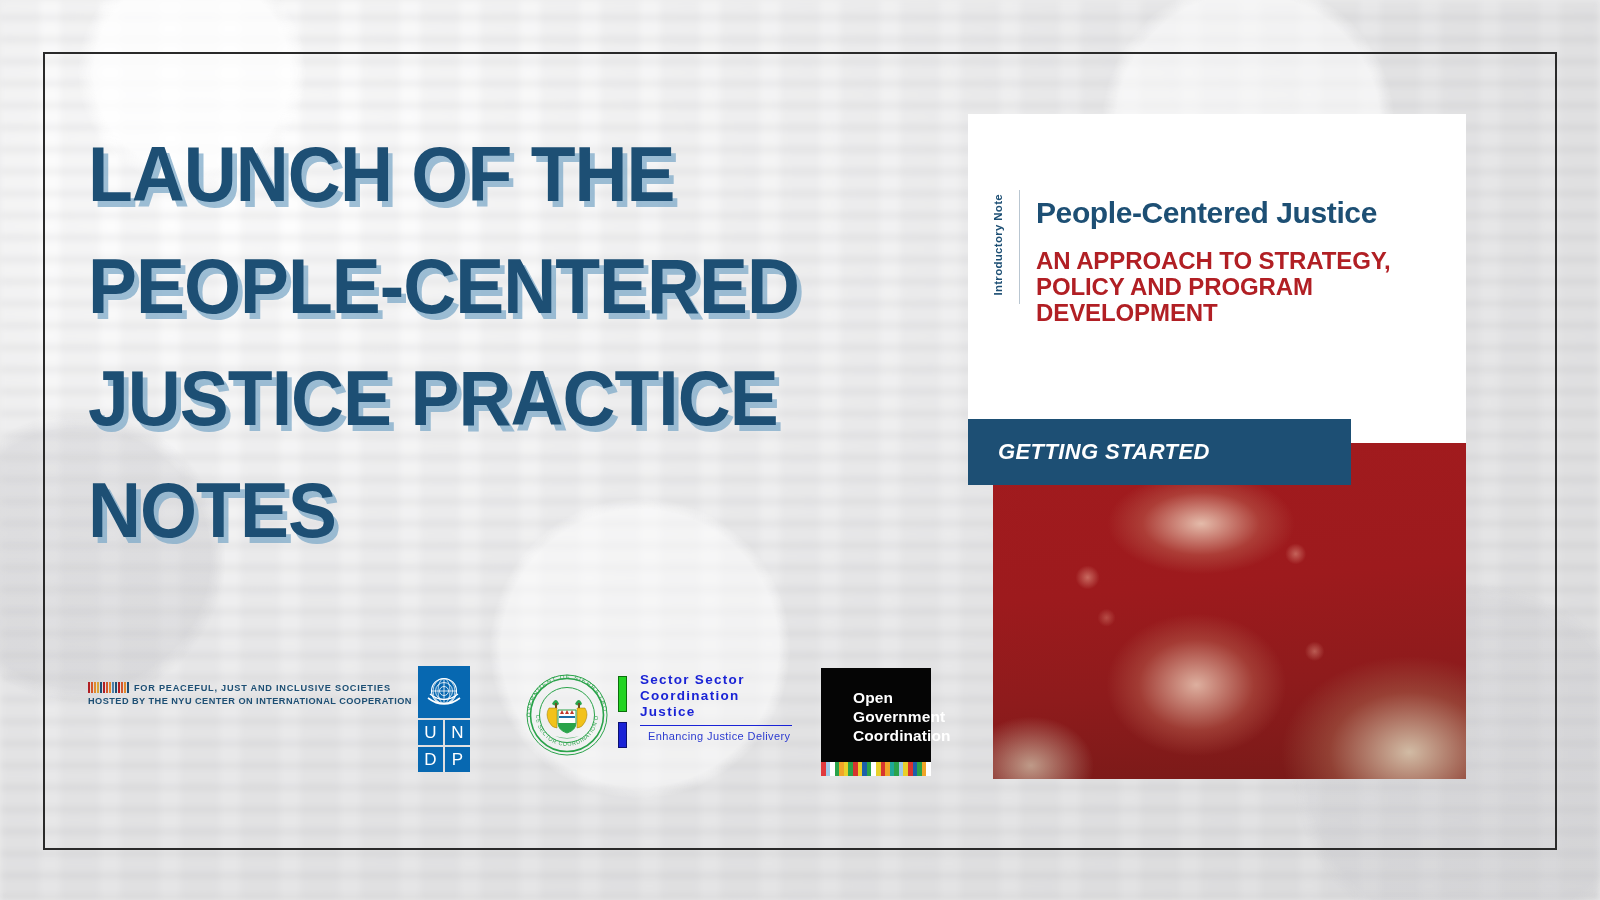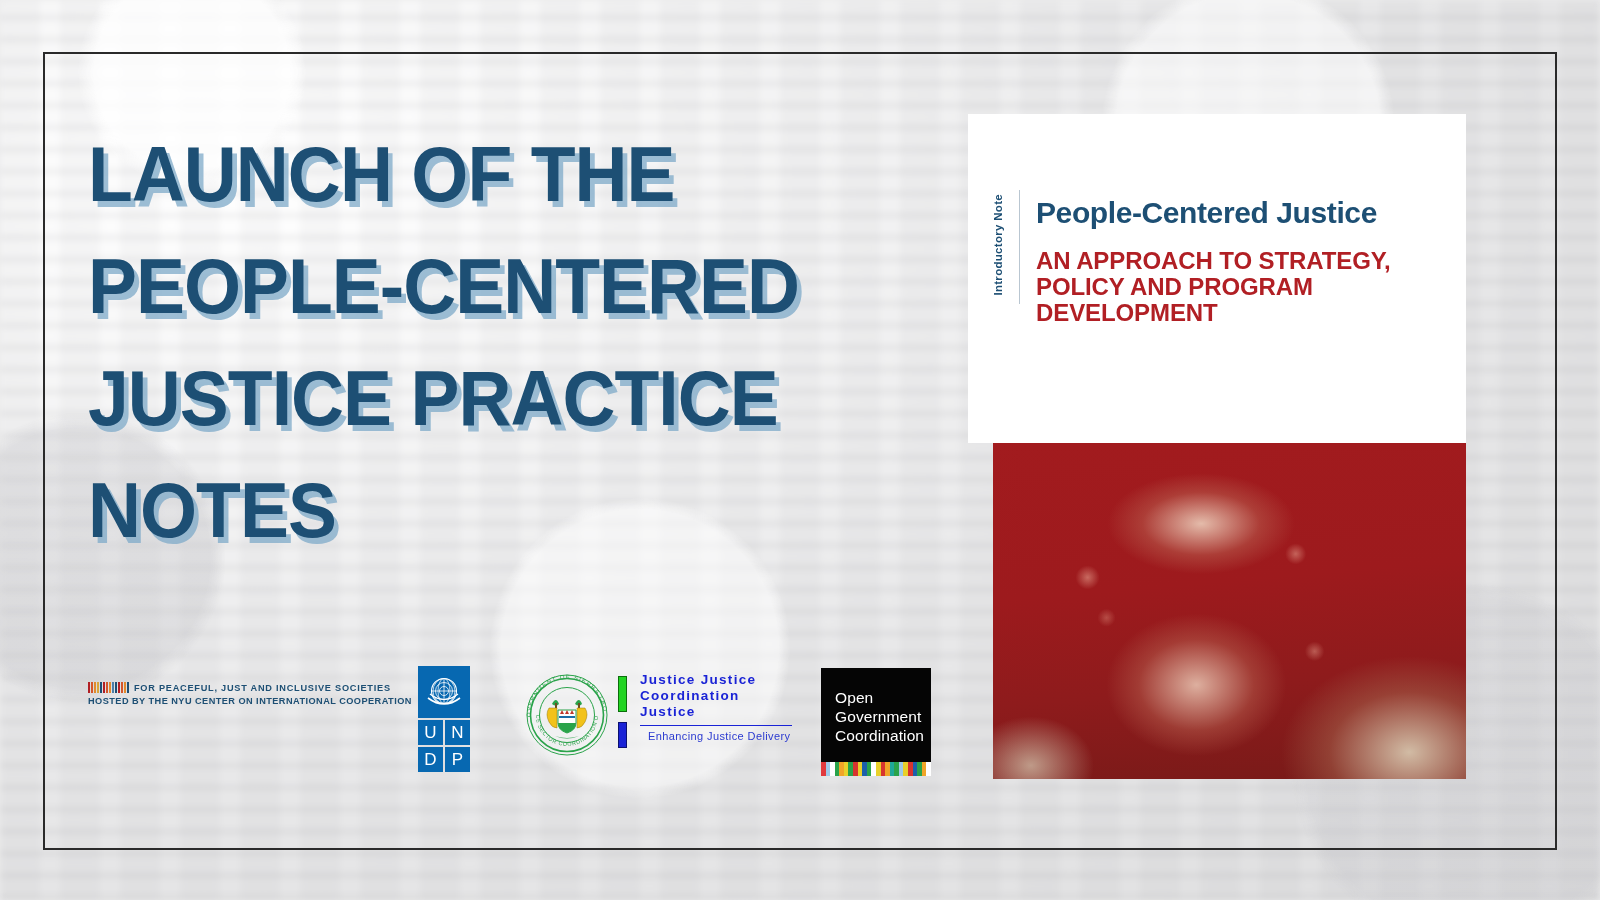--- a/index.html
+++ b/index.html
@@ -122,22 +122,23 @@
   #jsco-sub{ font-size:11px; color:#2b3ad0; letter-spacing:.4px;padding-left:8px; }
 
   
   #ogp{ position:absolute; left:733px; top:10px; width:110px; }
   #ogp-box{
     width:110px; height:94px; background:#050505;
     padding:20px 0 0 14px;
   }
   #ogp-text{
     color:#ffffff; font-size:15.5px; line-height:19px;
-    font-family:"Liberation Sans", sans-serif; font-weight:normal;
+    font-family:"Liberation Sans", sans-serif; font-weight:bold;
     letter-spacing:.1px;
+    margin-left:18px;
   }
   #ogp-stripes{ display:flex; width:110px; height:14px; }
   .ogp-stripe{ flex:1 1 auto; }
 
   
   #cover-wrap{ position:absolute; left:968px; top:114px; width:520px; height:670px; }
   #cover-photo{
     position:absolute; left:25px; top:329px; width:473px; height:336px;
     background:
       radial-gradient(ellipse 130px 70px at 44% 24%, rgba(232,196,178,.95) 0%, rgba(186,96,80,.5) 45%, rgba(150,20,20,0) 72%),
@@ -278,21 +279,21 @@
     </svg>
   </div>
 
   <div id="jsco">
     <div id="jsco-bars">
       <div class="jsco-bar" id="jsco-bar-green"></div>
       <div class="jsco-bar" id="jsco-bar-blue"></div>
     </div>
     <div id="jsco-text">
       <div id="jsco-name">
-        <div>Justice Justice</div>
+        <div>Sector Sector</div>
         <div>Coordination Justice</div>
       </div>
       <div id="jsco-rule"></div>
       <div id="jsco-sub">Enhancing Justice Delivery</div>
     </div>
   </div>
 
   <div id="ogp">
     <div id="ogp-box">
       <div id="ogp-text">
@@ -332,13 +333,16 @@
 </div>
 
 <div id="cover-wrap">
   <div id="cover-photo"></div>
   <div id="cover-card"></div>
   <div id="cover-card-lower"></div>
   <div id="cover-rule"></div>
   <div id="cover-side-label">Introductory Note</div>
   <div id="cover-title">People-Centered Justice</div>
   <div id="cover-subtitle">AN APPROACH TO STRATEGY, POLICY AND PROGRAM DEVELOPMENT</div>
+  <div id="cover-banner">
+    <span id="cover-banner-text">GETTING STARTED</span>
+  </div>
 </div>
 
 </body></html>

